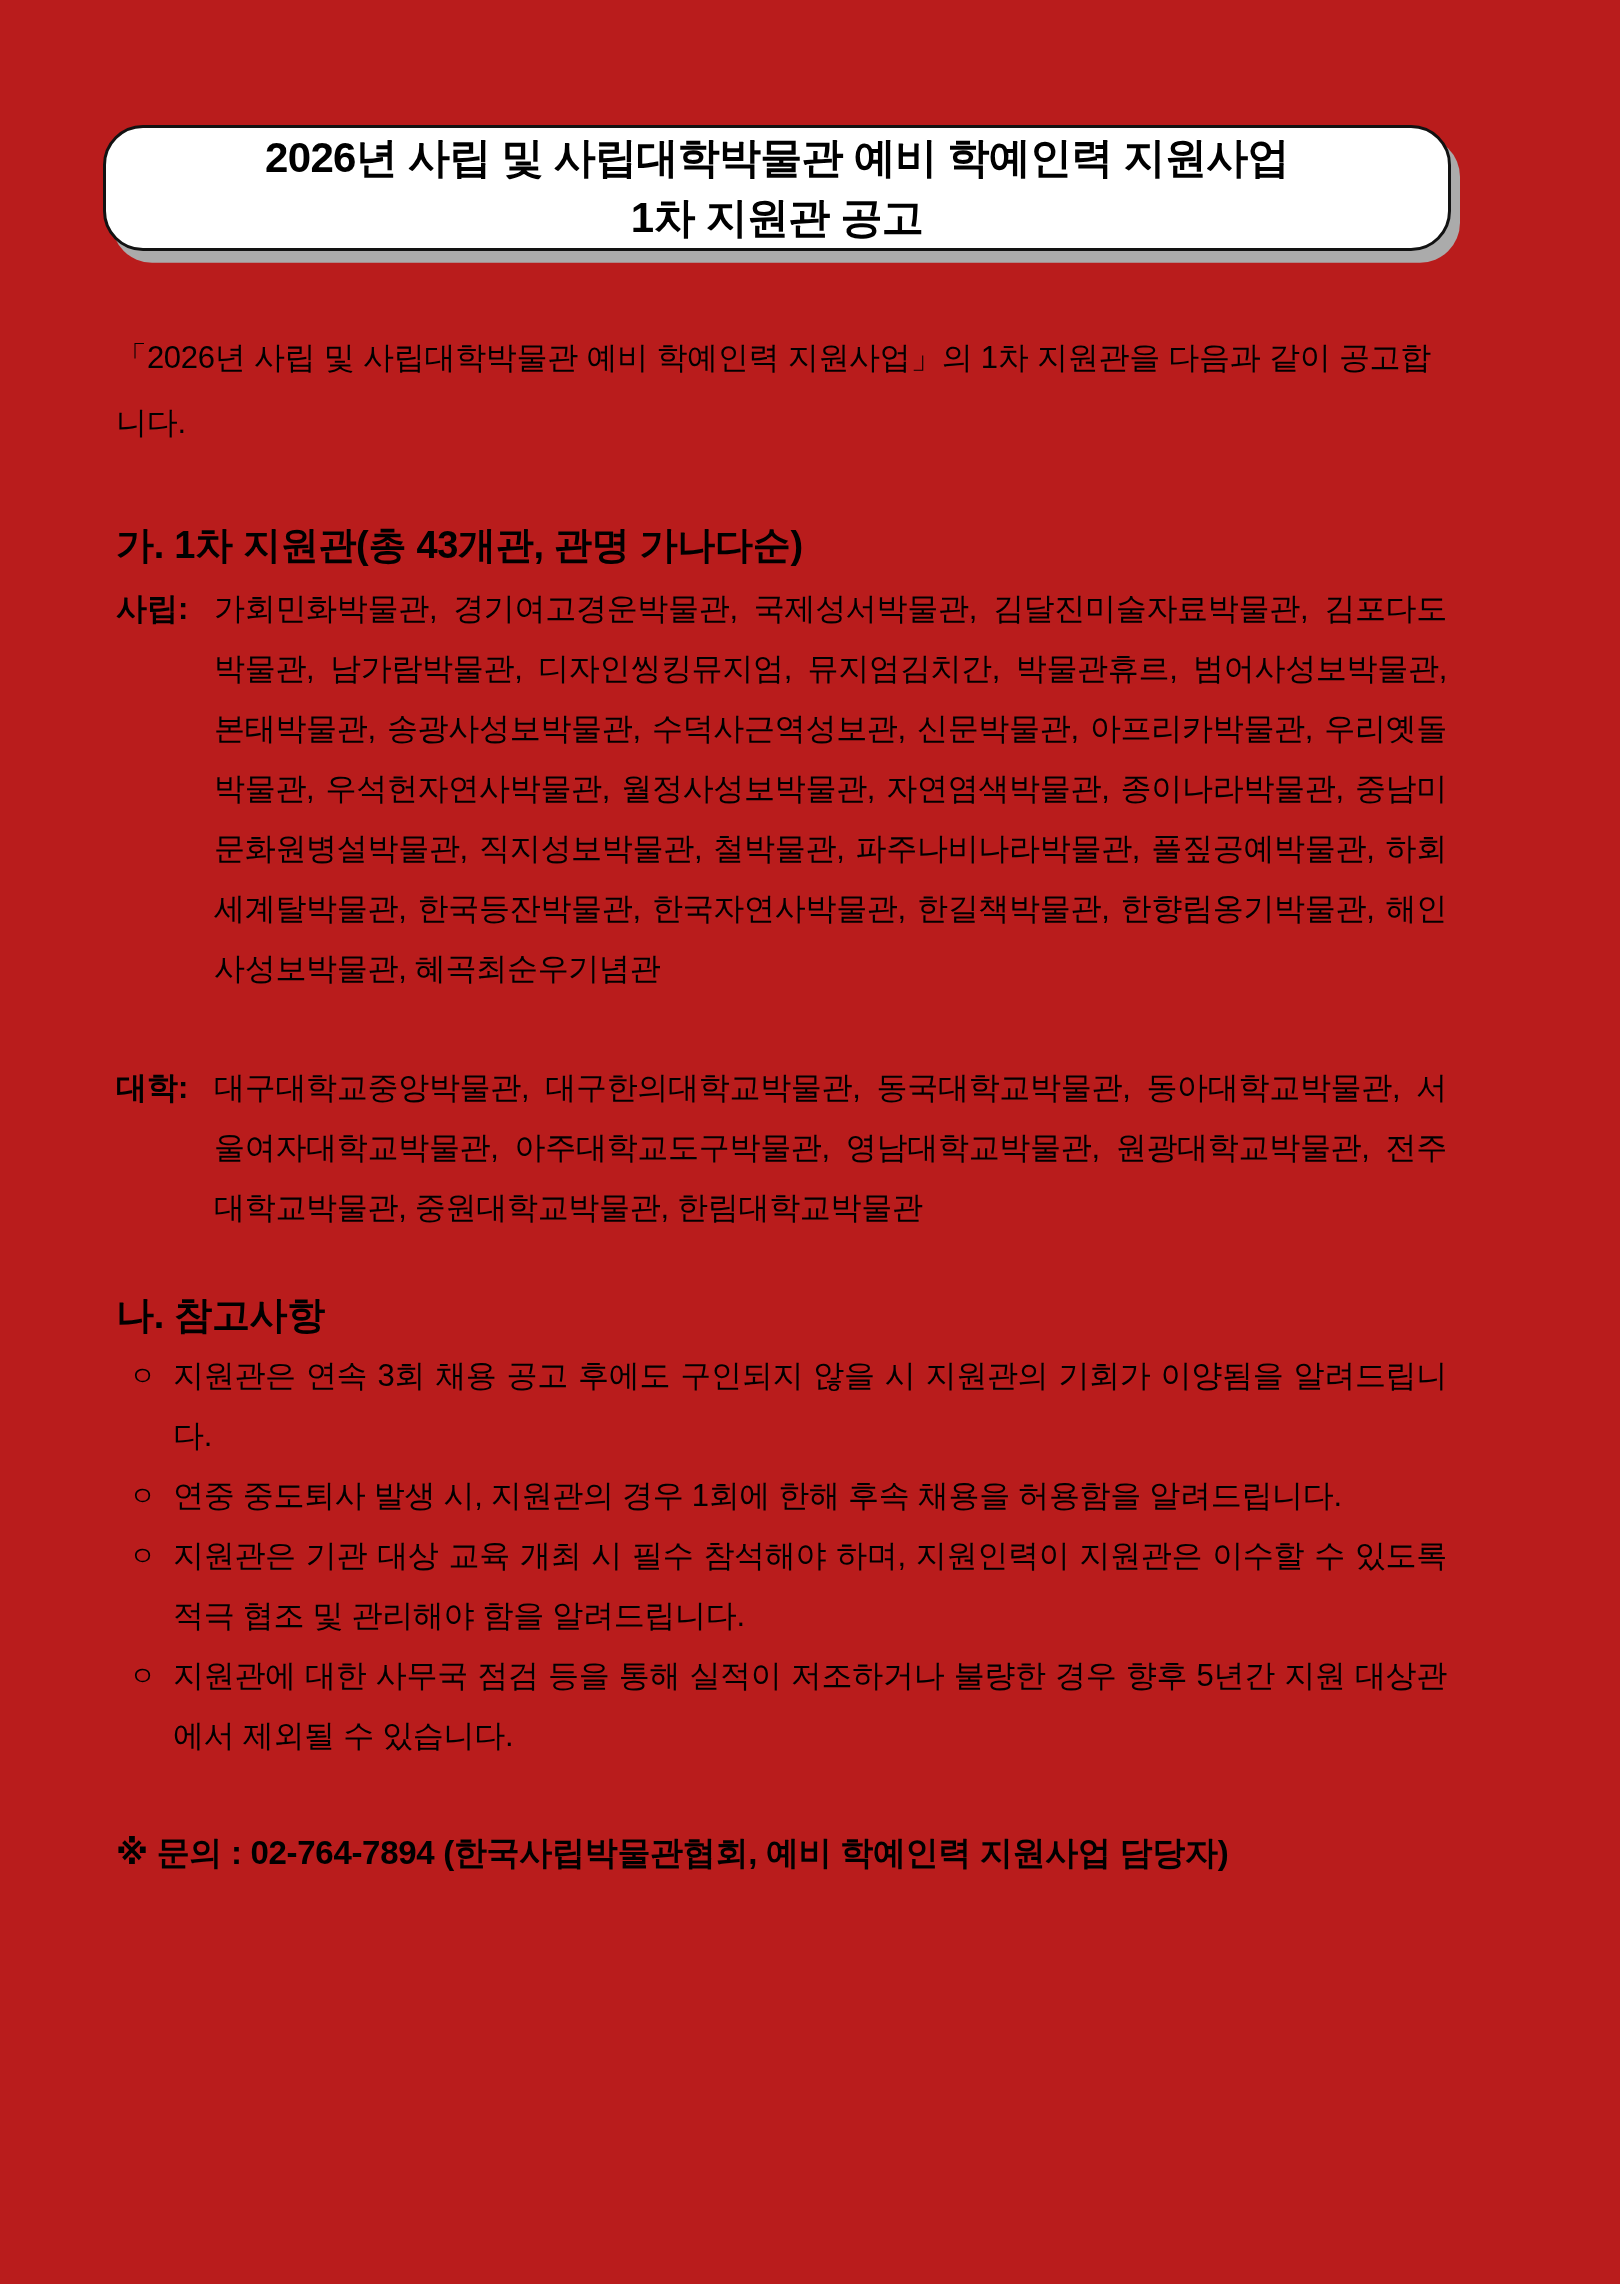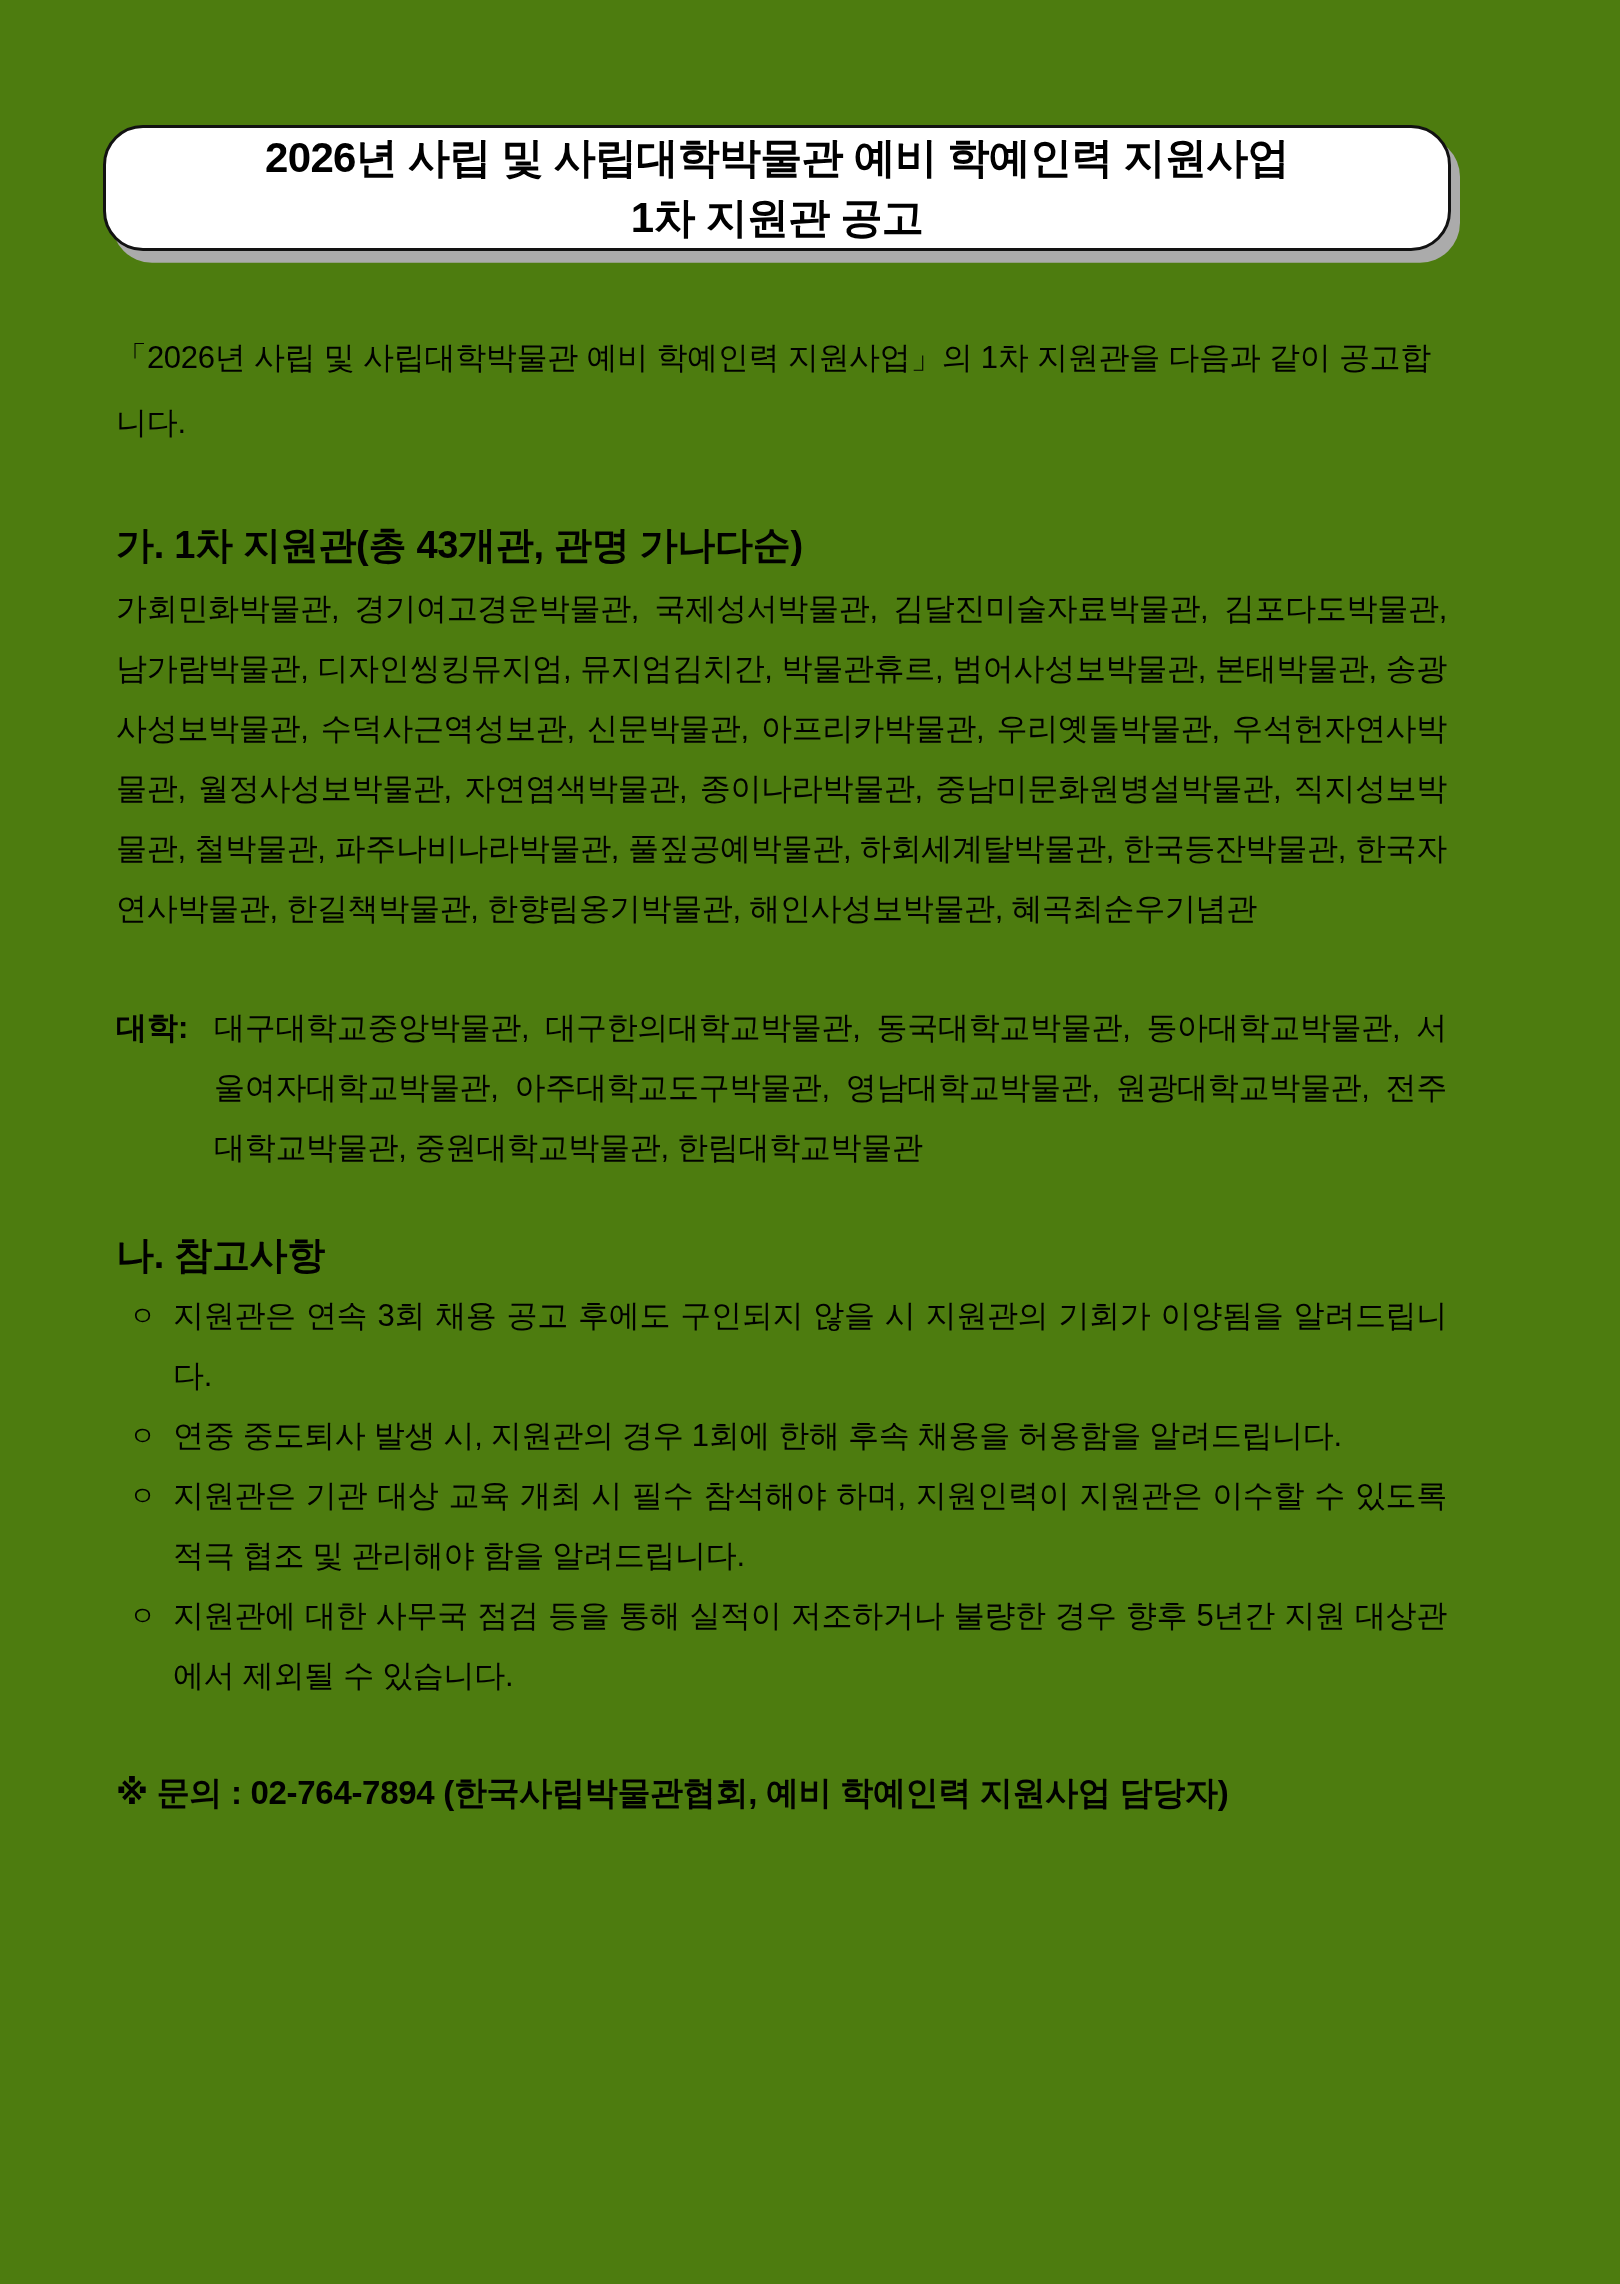--- a/index.html
+++ b/index.html
@@ -1,20 +1,20 @@
 <!DOCTYPE html>
 <html style="font-size:10.4px"><head>
 <meta charset="utf-8">
 <style>
   html, body { margin: 0; padding: 0; background: #ffffff; }
   .page {
     position: relative;
     width: 1620px;
     height: 2284px;
-    background: #4d7c0f;
+    background: #b91c1c;
     color: #000000;
     font-family: "Liberation Sans", "DejaVu Sans", sans-serif;
     overflow: hidden;
   }
   .content { padding: 0 173px 0 116px; }
 
   .title-box {
     margin: 125px -3.9px 0 -13px;
     height: 120px;
     border: 3.9px solid #121212;
@@ -110,20 +110,21 @@
       <div class="title-line">2026년 사립 및 사립대학박물관 예비 학예인력 지원사업</div>
       <div class="title-line">1차 지원관 공고</div>
     </div>
 
     <p class="intro">「2026년 사립 및 사립대학박물관 예비 학예인력 지원사업」의 1차 지원관을 다음과 같이 공고합니다.</p>
 
 
     <h2 class="section-heading">가. 1차 지원관(총 43개관, 관명 가나다순)</h2>
 
     <div class="labeled">
+      <span class="label">사립:</span>
       <span class="list">가회민화박물관, 경기여고경운박물관, 국제성서박물관, 김달진미술자료박물관, 김포다도박물관, 남가람박물관, 디자인씽킹뮤지엄, 뮤지엄김치간, 박물관휴르, 범어사성보박물관, 본태박물관, 송광사성보박물관, 수덕사근역성보관, 신문박물관, 아프리카박물관, 우리옛돌박물관, 우석헌자연사박물관, 월정사성보박물관, 자연염색박물관, 종이나라박물관, 중남미문화원병설박물관, 직지성보박물관, 철박물관, 파주나비나라박물관, 풀짚공예박물관, 하회세계탈박물관, 한국등잔박물관, 한국자연사박물관, 한길책박물관, 한향림옹기박물관, 해인사성보박물관, 혜곡최순우기념관</span>
     </div>
 
     <div class="labeled univ">
       <span class="label">대학:</span>
       <span class="list">대구대학교중앙박물관, 대구한의대학교박물관, 동국대학교박물관, 동아대학교박물관, 서울여자대학교박물관, 아주대학교도구박물관, 영남대학교박물관, 원광대학교박물관, 전주대학교박물관, 중원대학교박물관, 한림대학교박물관</span>
     </div>
 
     <h2 class="section-heading second">나. 참고사항</h2>
 

